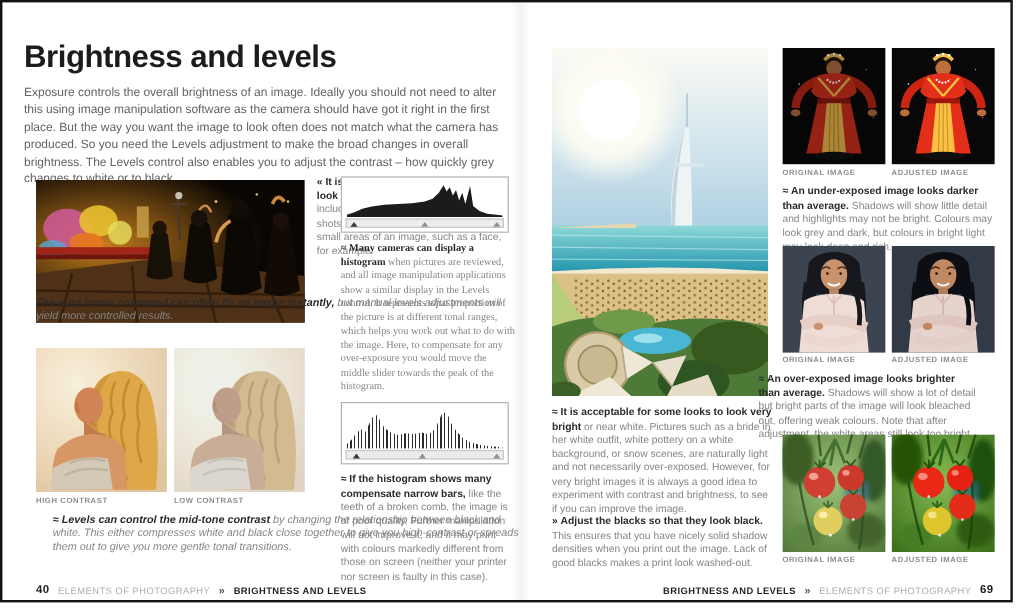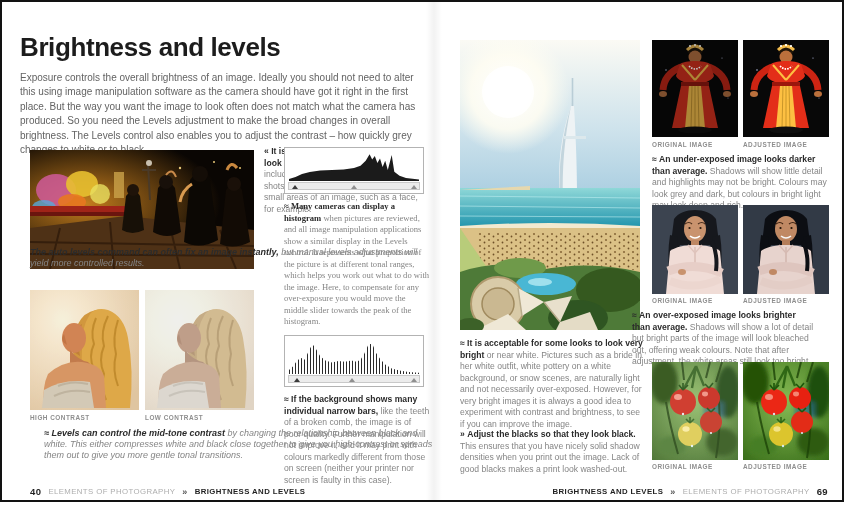--- a/index.html
+++ b/index.html
@@ -7,21 +7,21 @@
   .spread{position:absolute;left:0;top:0;width:840px;height:498px;border:2px solid #121212;background:#fff;overflow:hidden;}
   .abs{position:absolute;}
 
   
   .title{font-size:26px;font-weight:700;color:#1c1c1c;letter-spacing:-0.4px;}
   .intro{font-size:10px;line-height:14.4px;color:#636363;}
   .cap{font-size:8.6px;line-height:11.5px;color:#858585;margin:0;}
   .cap .lead,.cap .mk{font-weight:700;color:#2b2b2b;}
   .cap.mid{font-size:9px;line-height:11px;font-style:italic;}
   .lbl{font-size:6.4px;font-weight:700;letter-spacing:.5px;color:#8e8e8e;}
-  .footer{display:flex;align-items:center;gap:7px;font-size:7.8px;letter-spacing:.4px;}
+  .footer{display:flex;align-items:flex-end;gap:7px;font-size:7.8px;letter-spacing:.4px;}
   .footer .pg{font-weight:700;font-size:9.5px;color:#1f1f1f;}
   .footer .series{color:#adadad;font-weight:400;}
   .footer .sep{color:#555;font-weight:700;font-size:9px;}
   .footer .chap{color:#1f1f1f;font-weight:700;}
 
   
   .ph{display:block;}
   svg{display:block;}
 
   
@@ -223,21 +223,21 @@
       </div>
       <div class="hist-slider">
         <span class="hmark" style="left:4%;"></span>
         <span class="hmark g" style="left:46%;"></span>
         <span class="hmark g" style="left:94%;"></span>
       </div>
     </div>
 
     <p class="abs cap" style="left:282px;top:392px;width:146px;">
       <span class="mk">≈</span>
-      <span class="lead">If the background shows many individual narrow bars,</span>
+      <span class="lead">If the histogram shows many compensate narrow bars,</span>
       <span>like the teeth of a broken comb, the image is of poor quality. Further manipulation will not improve it, and it may print with colours markedly different from those on screen (neither your printer nor screen is faulty in this case).</span>
     </p>
 
     <svg class="abs ph" style="left:28px;top:288px;filter:contrast(1.15) saturate(1.15) brightness(.96);" width="109" height="120" viewBox="0 0 109 120">
         <use href="#sym-portrait"></use>
       </svg>
     <svg class="abs ph" style="left:143px;top:288px;filter:brightness(1.14) saturate(.55) contrast(.88);" width="109" height="120" viewBox="0 0 109 120">
         <use href="#sym-portrait"></use>
       </svg>
     <div class="abs lbl" style="left:28px;top:412px;">HIGH CONTRAST</div>

